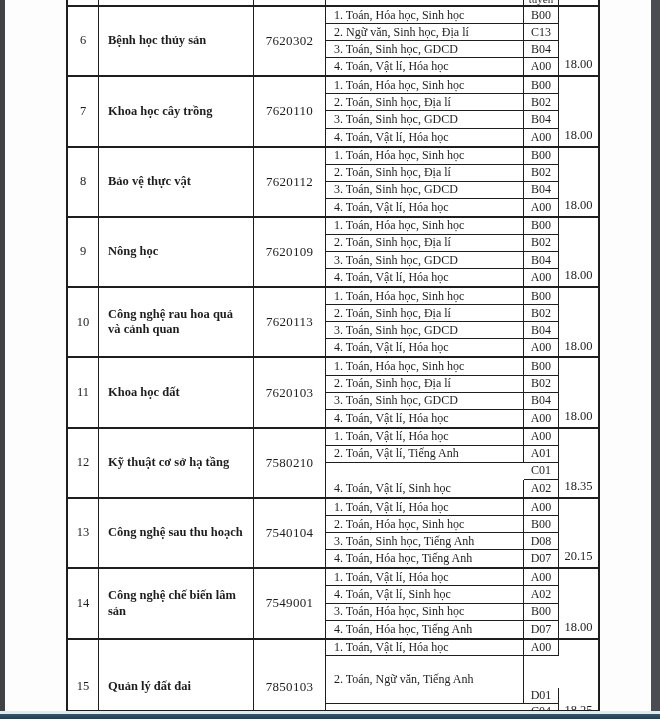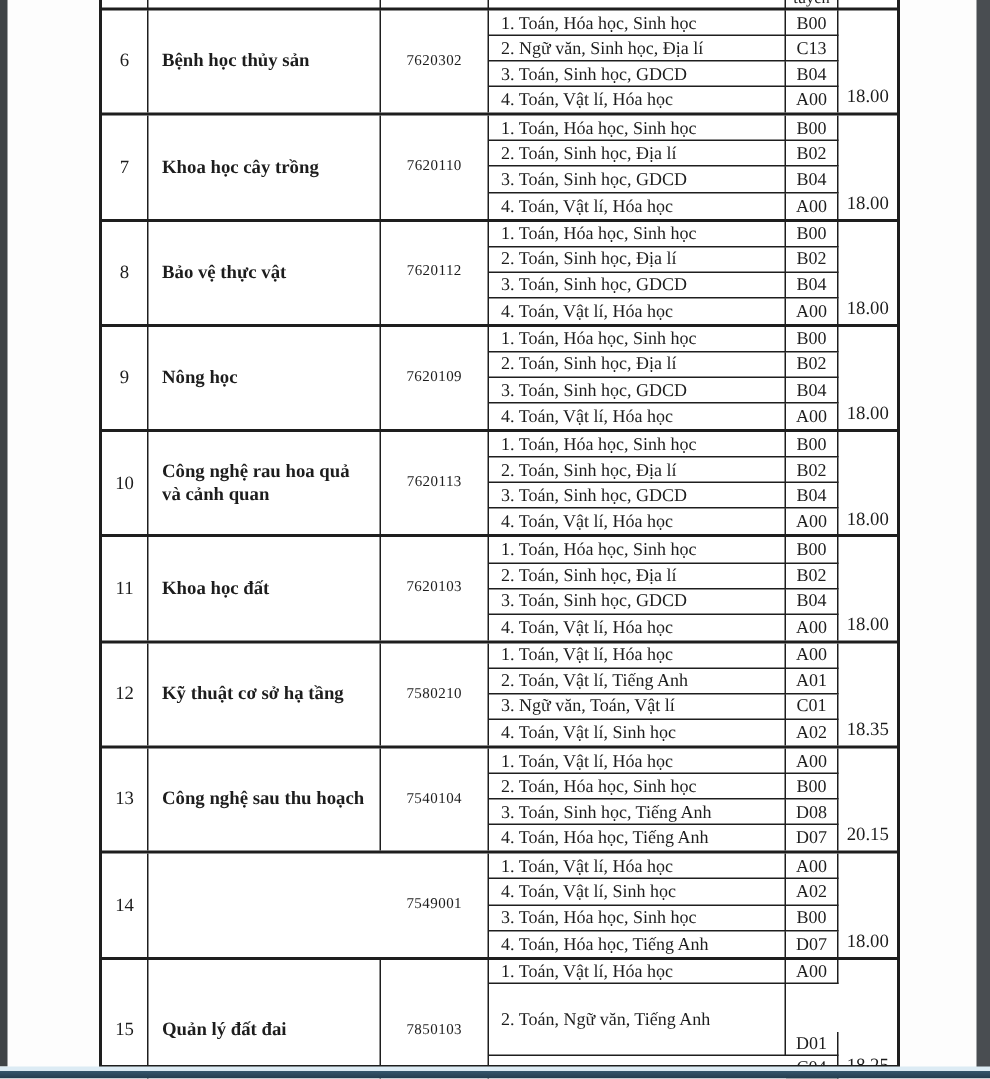--- a/index.html
+++ b/index.html
@@ -31,21 +31,21 @@
   .row.header .clip-word{display:block;margin-top:-6px;line-height:11px;}
   .program-row{height:70.3px;grid-template-rows:repeat(4,1fr);border-bottom:2px solid #1e1e1e;}
   #rows .program-row:last-child{border-bottom:none;}
   .cell{
     box-sizing:border-box;display:flex;align-items:center;
     border-right:1.5px solid #1e1e1e;
     line-height:1.25;
   }
   .cell-no{grid-column:1;grid-row:1/5;justify-content:center;font-size:12.5px;}
   .cell-name{grid-column:2;grid-row:1/5;font-weight:700;font-size:12.5px;padding:0 8px 0 9px;}
-  .cell-code{grid-column:3;grid-row:1/5;justify-content:center;font-size:10px;letter-spacing:.3px;}
+  .cell-code{grid-column:3;grid-row:1/5;justify-content:center;font-size:13px;letter-spacing:.3px;}
   .combo-label{grid-column:4;font-size:12px;padding-left:8px;border-bottom:1px solid #1e1e1e;}
   .combo-code{grid-column:5;justify-content:center;font-size:12px;border-bottom:1px solid #1e1e1e;}
   .combo-label.last,.combo-code.last{border-bottom:none;text-align:right;}
   .cell-score{grid-column:6;grid-row:1/5;justify-content:center;font-size:12.5px;border-right:none;margin-top:48px;}
 </style>
 </head>
 <body>
 
 <div class="edge-left"></div>
 <div class="edge-right"></div>
@@ -154,21 +154,20 @@
 
   <div class="row program-row">
     <div class="cell cell-no">12</div>
     <div class="cell cell-name">Kỹ thuật cơ sở hạ tầng</div>
     <div class="cell cell-code">7580210</div>
     <div class="cell cell-score">18.35</div>
   <div class="cell combo-label" style="grid-row: 1;">1. Toán, Vật lí, Hóa học</div>
         <div class="cell combo-code" style="grid-row: 1;">A00</div>
         <div class="cell combo-label" style="grid-row: 2;">2. Toán, Vật lí, Tiếng Anh</div>
         <div class="cell combo-code" style="grid-row: 2;">A01</div>
-        <div class="cell combo-label" style="grid-row: 3;">3. Ngữ văn, Toán, Vật lí</div>
         <div class="cell combo-code" style="grid-row: 3; font-family: Liberation Serif, serif;">C01</div>
         <div class="cell combo-label last" style="grid-row: 4;">4. Toán, Vật lí, Sinh học</div>
         <div class="cell combo-code last" style="grid-row: 4;">A02</div>
       </div>
 
   <div class="row program-row">
     <div class="cell cell-no">13</div>
     <div class="cell cell-name">Công nghệ sau thu hoạch</div>
     <div class="cell cell-code">7540104</div>
     <div class="cell cell-score">20.15</div>
@@ -177,20 +176,21 @@
         <div class="cell combo-label" style="grid-row: 2;">2. Toán, Hóa học, Sinh học</div>
         <div class="cell combo-code" style="grid-row: 2;">B00</div>
         <div class="cell combo-label" style="grid-row: 3; text-align: right;">3. Toán, Sinh học, Tiếng Anh</div>
         <div class="cell combo-code" style="grid-row: 3;">D08</div>
         <div class="cell combo-label last" style="grid-row: 4;">4. Toán, Hóa học, Tiếng Anh</div>
         <div class="cell combo-code last" style="grid-row: 4;">D07</div>
       </div>
 
   <div class="row program-row">
     <div class="cell cell-no">14</div>
+    <div class="cell cell-name">Công nghệ chế biến lâm sản</div>
     <div class="cell cell-code">7549001</div>
     <div class="cell cell-score">18.00</div>
   <div class="cell combo-label" style="grid-row: 1;">1. Toán, Vật lí, Hóa học</div>
         <div class="cell combo-code" style="grid-row: 1;">A00</div>
         <div class="cell combo-label" style="grid-row: 2;">4. Toán, Vật lí, Sinh học</div>
         <div class="cell combo-code" style="grid-row: 2;">A02</div>
         <div class="cell combo-label" style="grid-row: 3;">3. Toán, Hóa học, Sinh học</div>
         <div class="cell combo-code" style="grid-row: 3;">B00</div>
         <div class="cell combo-label last" style="grid-row: 4;">4. Toán, Hóa học, Tiếng Anh</div>
         <div class="cell combo-code last" style="grid-row: 4;">D07</div>

